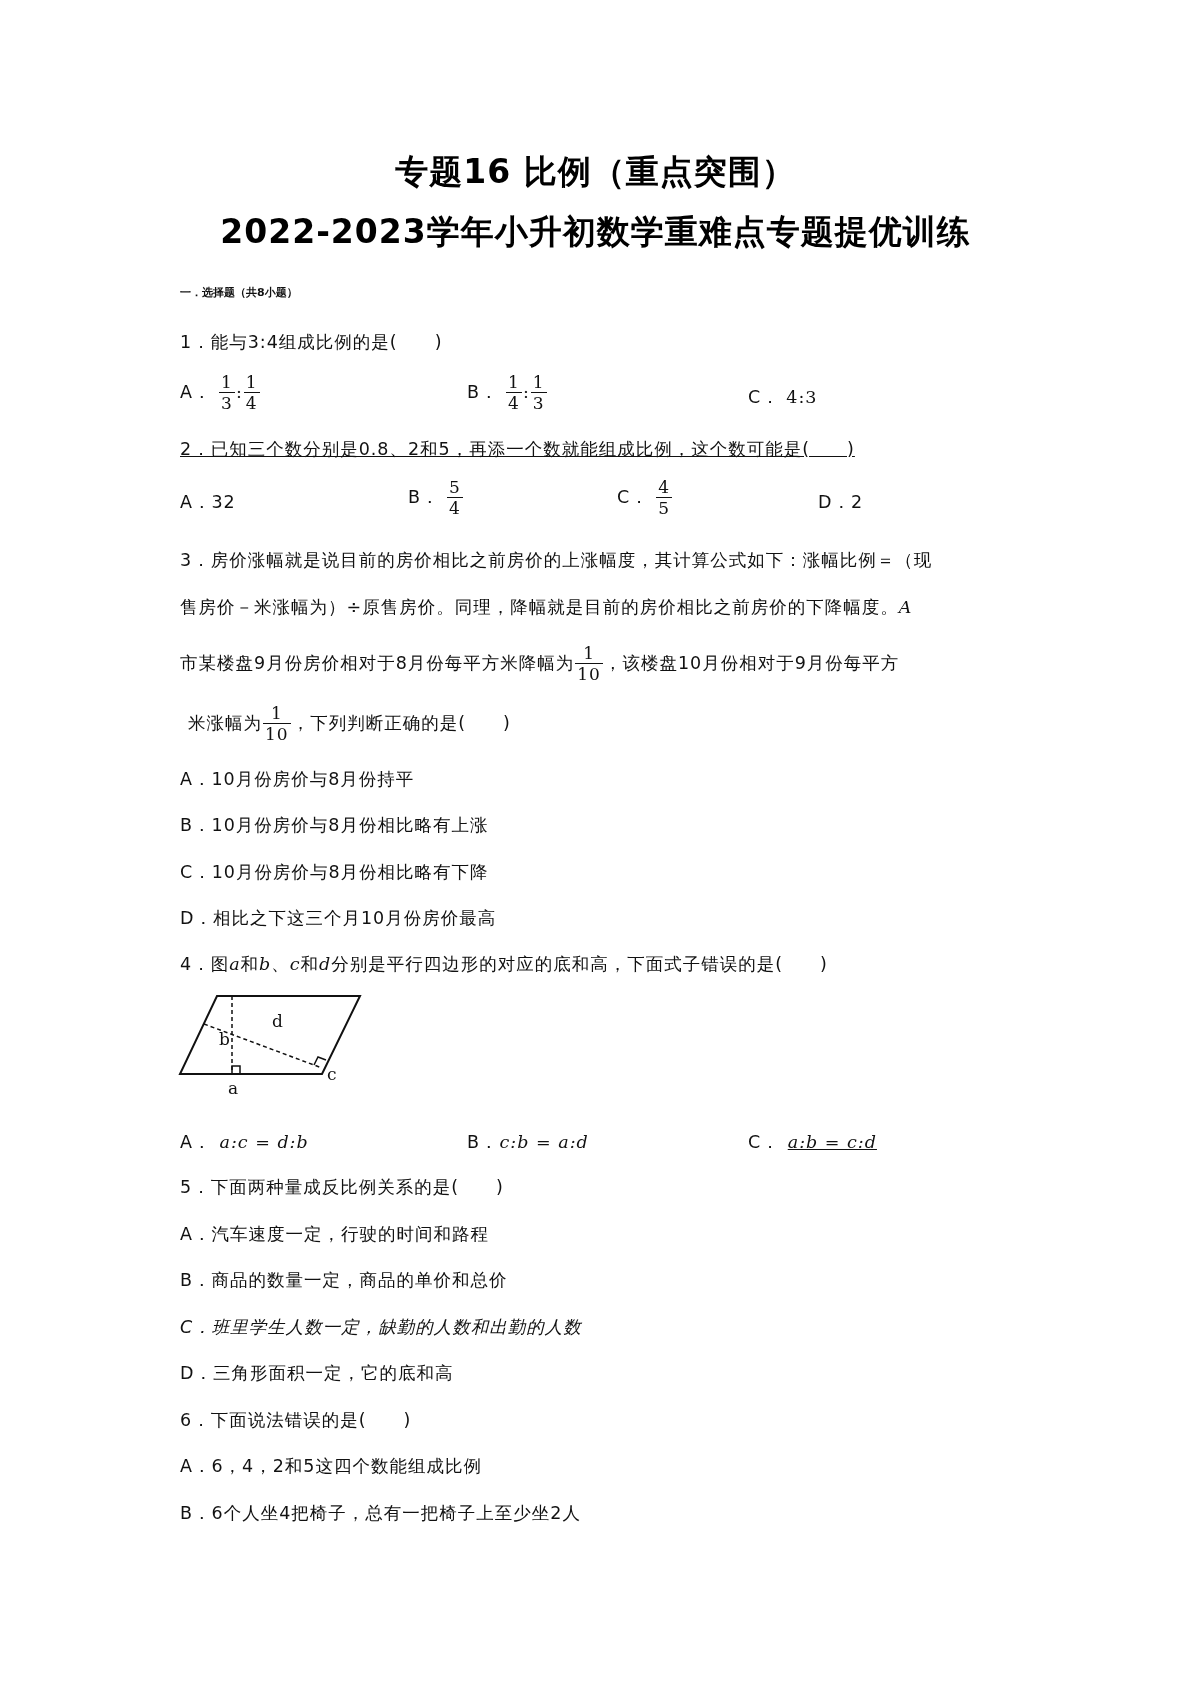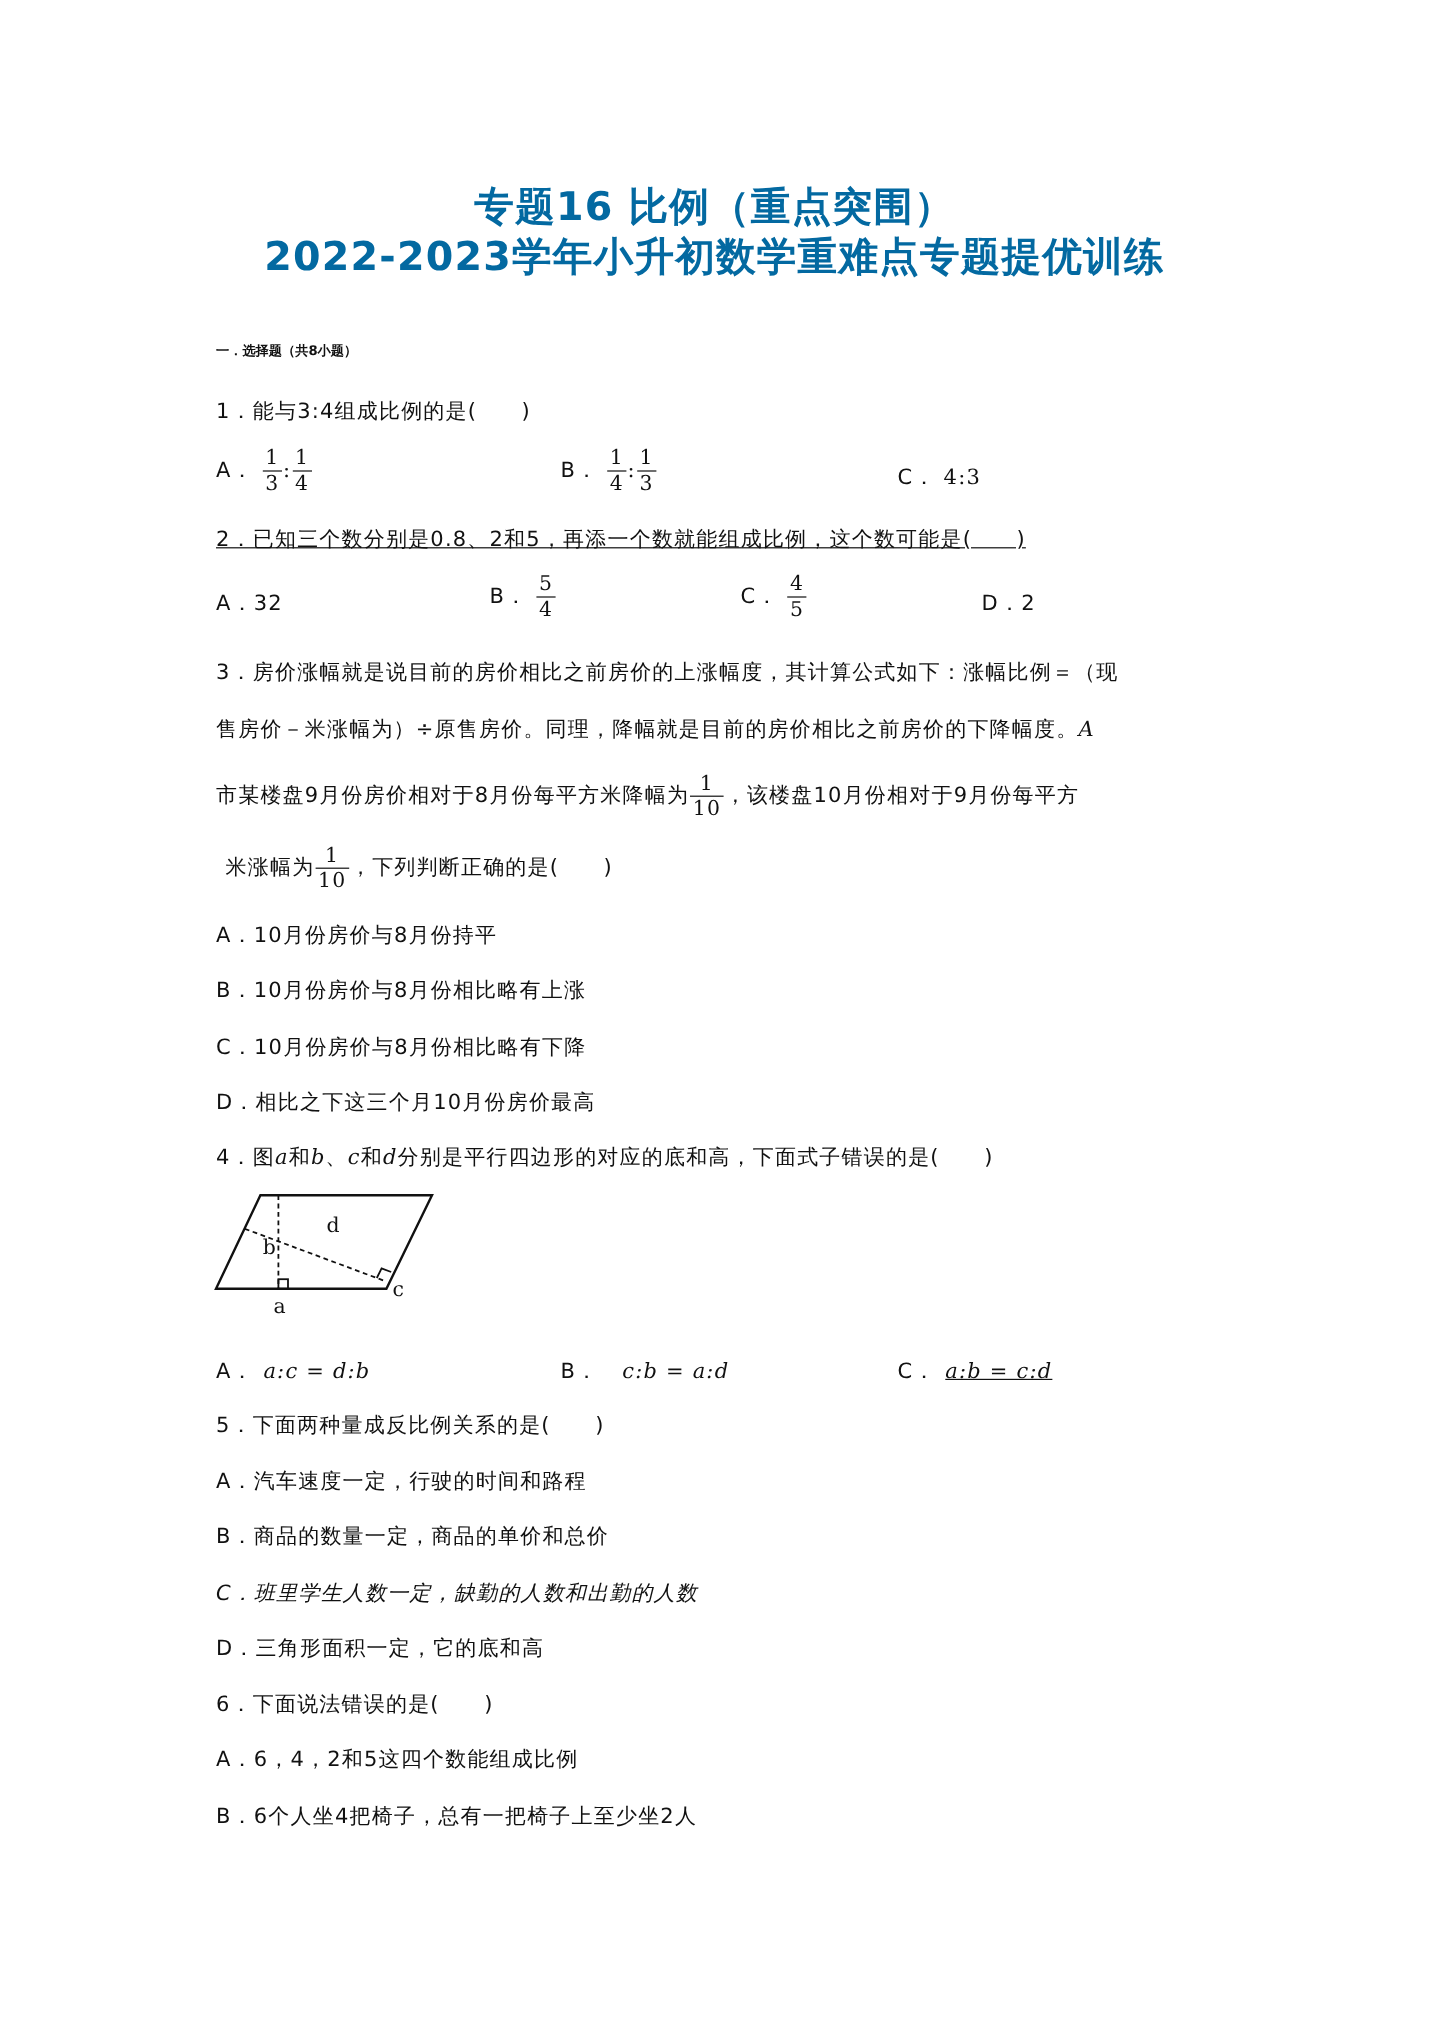--- a/index.html
+++ b/index.html
@@ -1,32 +1,32 @@
 <!DOCTYPE html>
 <html><head>
 <meta charset="utf-8">
 <style>
   html, body { margin: 0; padding: 0; background: #ffffff; }
   body { width: 1191px; height: 1684px; position: relative; overflow: hidden;
          font-family: "DejaVu Sans", sans-serif; color: #111; }
   .abs { position: absolute; white-space: nowrap; }
-  .title { color: #0369a1; font-weight: bold; font-size: 33px; letter-spacing: 1px; }
+  .title { color: #000000; font-weight: bold; font-size: 33px; letter-spacing: 1px; }
   .section { font-size: 11px; font-weight: bold; }
   .txt { font-size: 17.5px; letter-spacing: 1px; }
   .frac { display: inline-block; vertical-align: middle; text-align: center; font-family: "DejaVu Serif", serif; font-size: 17px; line-height: 20px; margin: 0 1px; }
   .frac .num { display: block; border-bottom: 1px solid #111; padding: 0 2px; }
   .frac .den { display: block; padding: 0 2px; }
   .it { font-family: "DejaVu Serif", serif; font-style: italic; }
   .serif { font-family: "DejaVu Serif", serif; }
 </style>
 </head>
 <body>
 
 <div class="abs title" style="left:0;width:1191px;text-align:center;top:150px;">专题16 比例（重点突围）</div>
-<div class="abs title" style="left:0;width:1191px;text-align:center;top:192px;">2022-2023学年小升初数学重难点专题提优训练</div>
+<div class="abs title" style="left:0;width:1191px;text-align:center;top:210px;">2022-2023学年小升初数学重难点专题提优训练</div>
 
 <div class="abs section" style="left:180px;top:285px;">一．选择题（共8小题）</div>
 
 <div class="abs txt" style="left:180px;top:330px;">1．能与3:4组成比例的是(　　)</div>
 <div class="abs txt" style="left:180px;top:372px;">
   <span>A．</span>
   <span class="frac"><span class="num">1</span><span class="den">3</span></span><span class="serif">:</span><span class="frac"><span class="num">1</span><span class="den">4</span></span>
 </div>
 <div class="abs txt" style="left:467px;top:372px;">
   <span>B．</span>
@@ -83,21 +83,21 @@
     <text x="100" y="37" font-family="DejaVu Serif, serif" font-size="17" fill="#111">d</text>
     <text x="155" y="90" font-family="DejaVu Serif, serif" font-size="17" fill="#111">c</text>
     <text x="56" y="104" font-family="DejaVu Serif, serif" font-size="17" fill="#111">a</text>
   </svg>
 </div>
 
 <div class="abs txt" style="left:180px;top:1130px;">
   <span>A．</span><span class="it" style="margin-left:8px;">a:c = d:b</span>
 </div>
 <div class="abs txt" style="left:467px;top:1130px;">
-  <span>B．</span><span class="it" style="margin-left:20px;">c:b = a:d</span>
+  <span>B．</span><span class="it" style="margin-left:1px;">c:b = a:d</span>
 </div>
 <div class="abs txt" style="left:748px;top:1130px;">
   <span>C．</span><span class="it" style="margin-left:8px;text-decoration:underline;">a:b = c:d</span>
 </div>
 
 <div class="abs txt" style="left:180px;top:1175px;">5．下面两种量成反比例关系的是(　　)</div>
 <div class="abs txt" style="left:180px;top:1222px;">A．汽车速度一定，行驶的时间和路程</div>
 <div class="abs txt" style="left:180px;top:1268px;">B．商品的数量一定，商品的单价和总价</div>
 <div class="abs txt" style="left:180px;top:1315px;font-style:italic;">C．班里学生人数一定，缺勤的人数和出勤的人数</div>
 <div class="abs txt" style="left:180px;top:1361px;">D．三角形面积一定，它的底和高</div>

